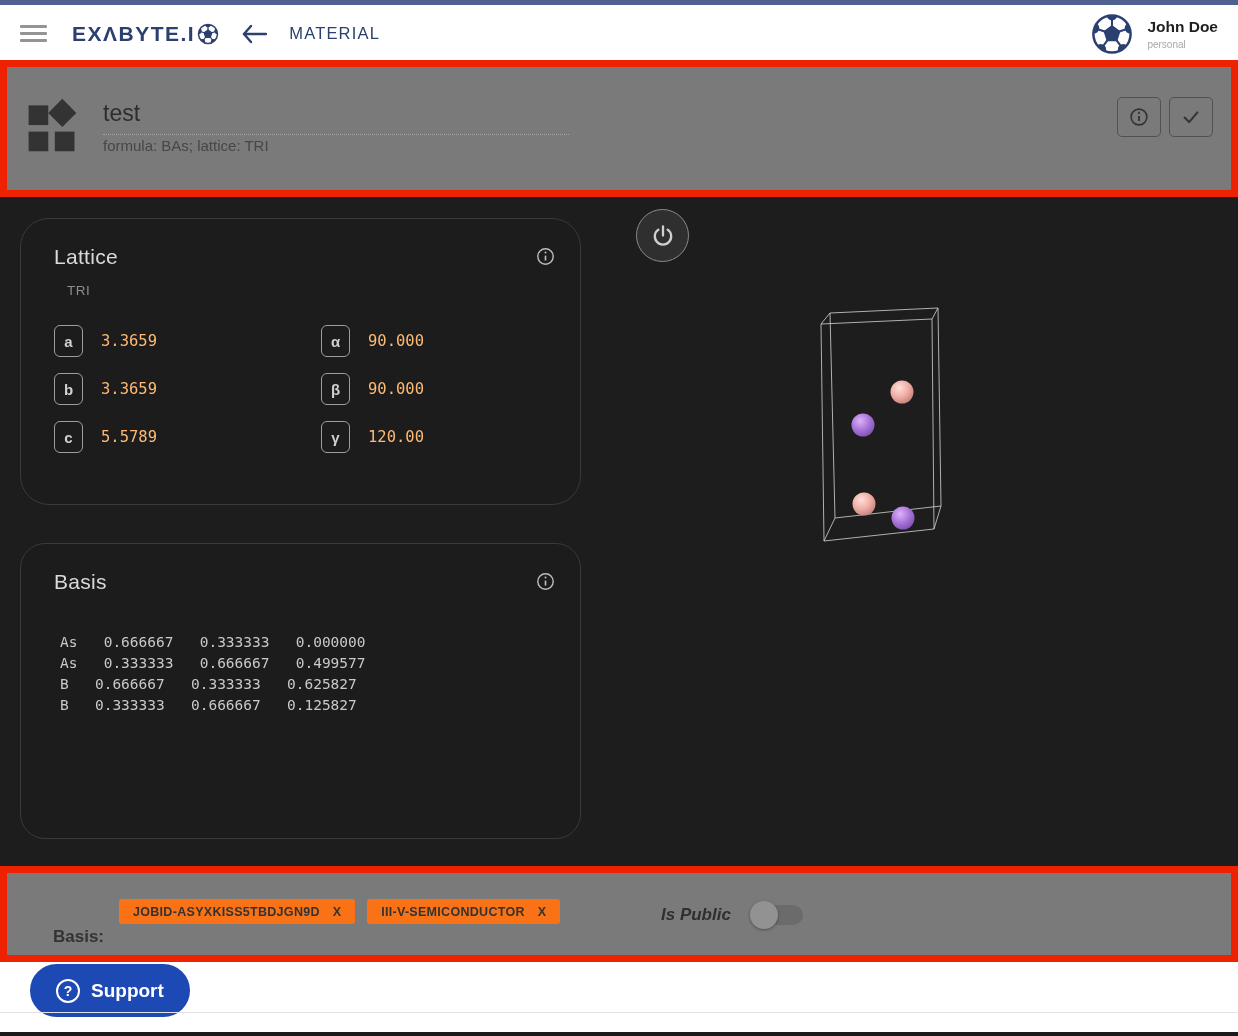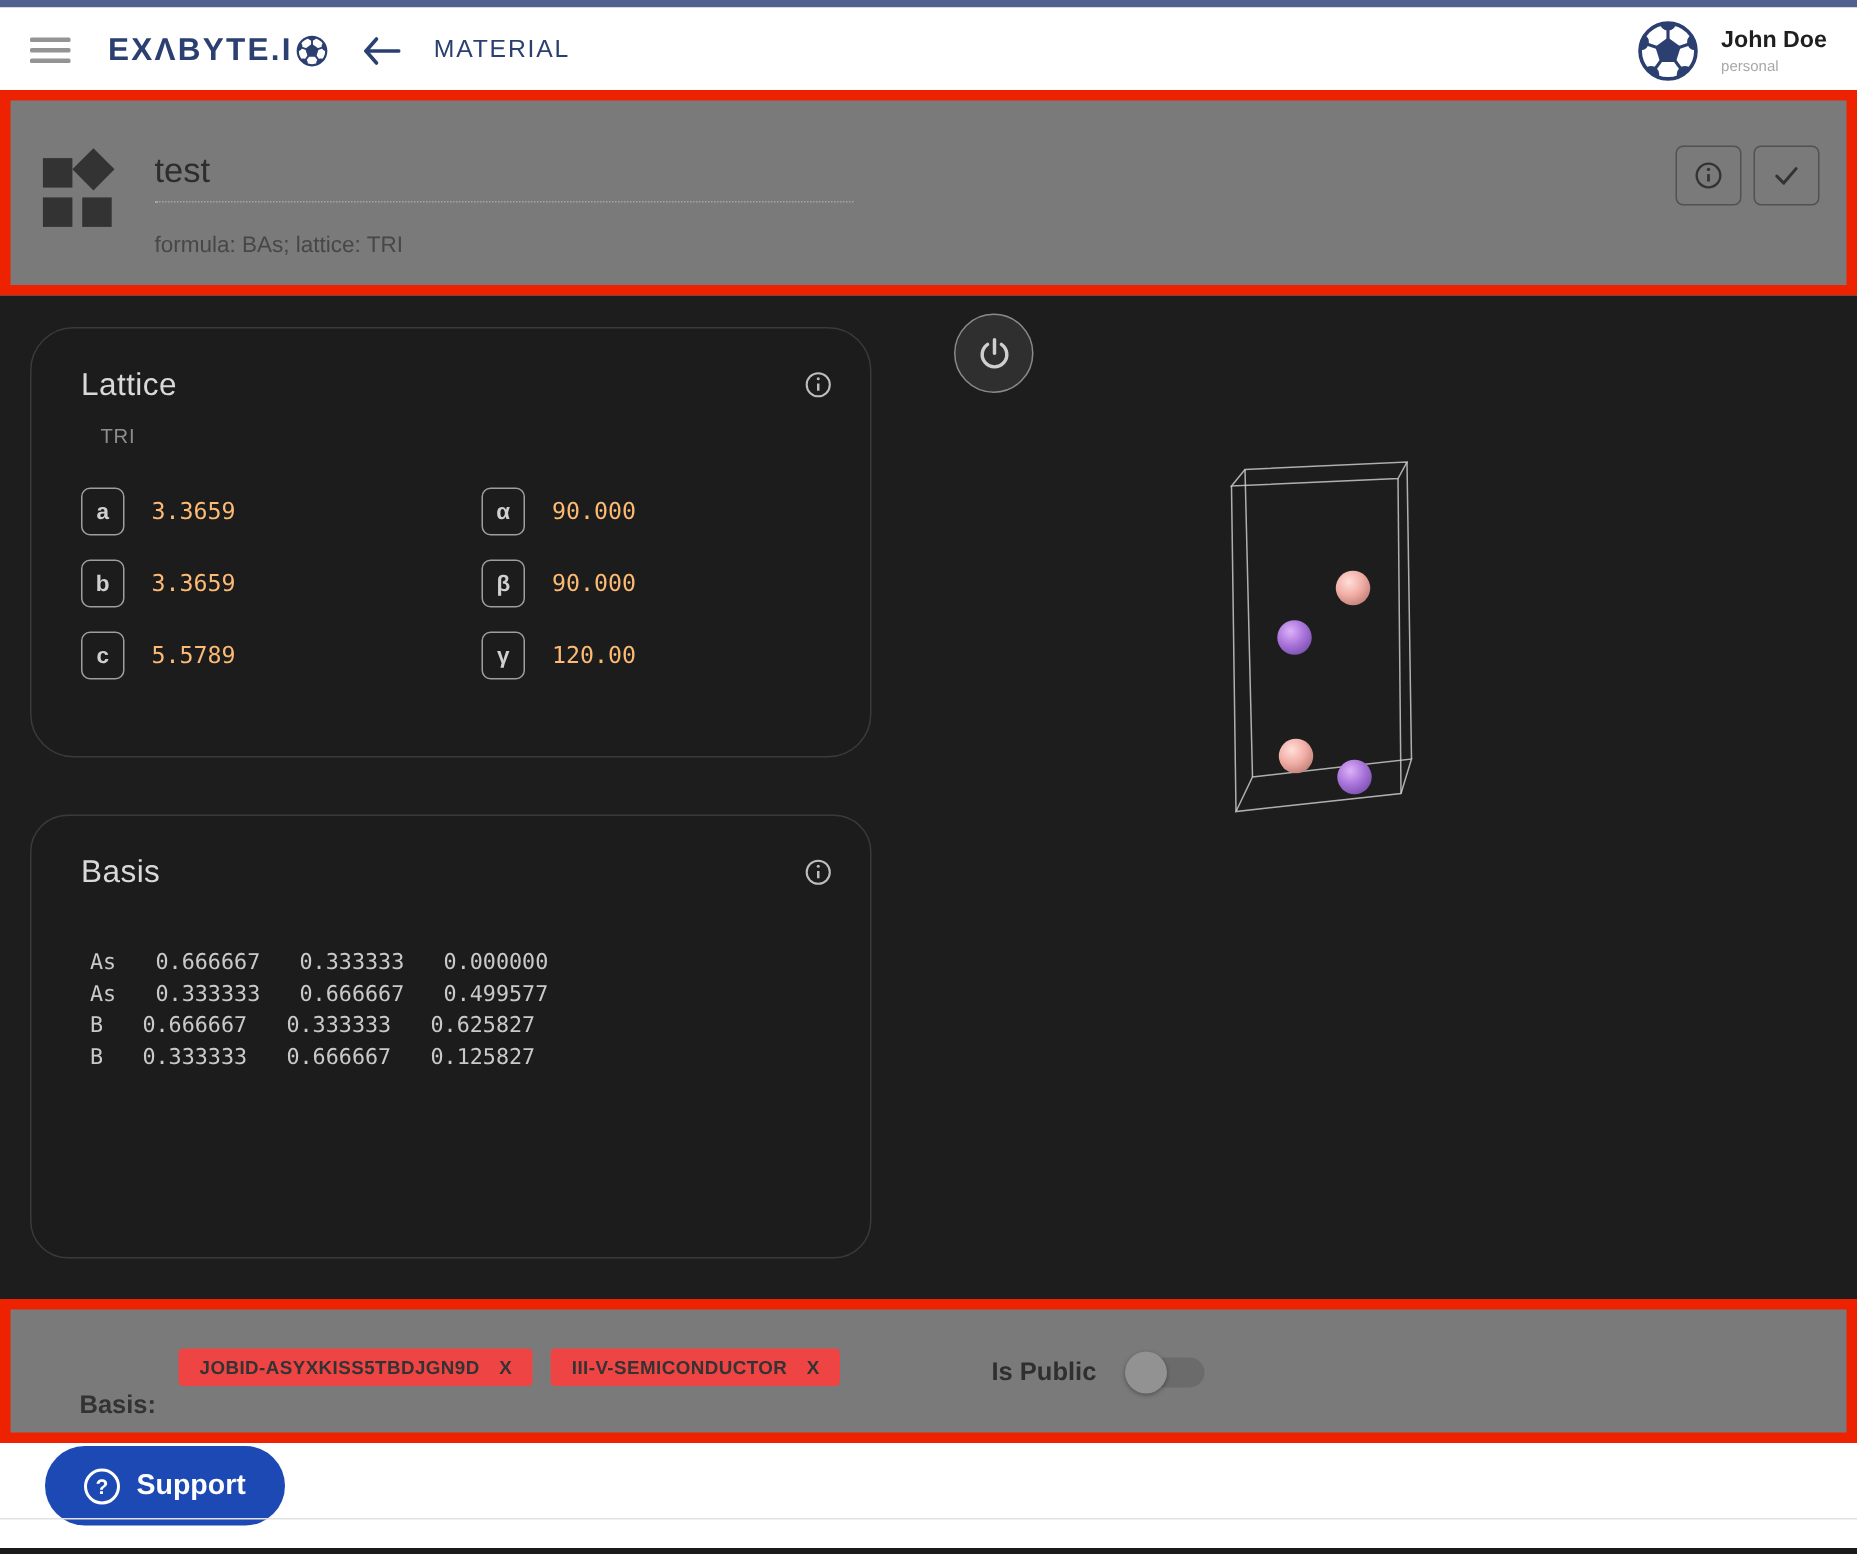--- a/index.html
+++ b/index.html
@@ -24,21 +24,21 @@
 
   
   .annot { position:absolute; left:0; width:1238px; border:7px solid #ee2200; background:#7a7a7a; }
   #header-box { top:60px; height:137px; }
   #tags-box { top:866px; height:96px; }
 
   
   .mat-icon { position:absolute; left:18px; top:30px; }
   .title-wrap { position:absolute; left:96px; top:33px; width:466px; }
   .hdr-title { font-size:23px; color:#2d2d2d; padding-bottom:7px; border-bottom:1px dotted #a5a5a5; }
-  .hdr-subtitle { margin-top:20px; font-size:15px; color:#474747; }
+  .hdr-subtitle { margin-top:2px; font-size:15px; color:#474747; }
   .hdr-buttons { position:absolute; right:18px; top:30px; display:flex; gap:8px; }
   .hdr-btn { width:44px; height:40px; border:1px solid #515151; border-radius:5px; background:transparent;
              display:flex; align-items:center; justify-content:center; cursor:pointer; }
 
   
   #main { position:absolute; left:0; top:197px; width:1238px; height:669px; background:#1d1d1d; }
   .card { position:absolute; left:20px; width:561px; background:#1c1c1c; border:1px solid #3a3a3a; }
   #lattice-card { top:21px; height:287px;border-radius:29px; }
   #basis-card { top:346px; height:296px;border-radius:25px; }
   .card-title { position:absolute; left:33px; top:26px; font-size:21px; color:#d9d9d9; letter-spacing:.3px; }
@@ -53,26 +53,26 @@
                 font-size:14.5px; line-height:21px; color:#c9c9c9; white-space:pre; }
 
   .power-btn { position:absolute; left:636px; top:12px; width:53px; height:53px; border-radius:50%;
                background:#2f2f2f; border:1px solid #8a8a8a; display:flex; align-items:center;
                justify-content:center; cursor:pointer; }
   .viewer-svg { position:absolute; left:760px; top:90px; }
 
   
   .tags-label { position:absolute; left:46px; top:54px; font-size:17px; font-weight:700; color:#333333; }
   .chip-row { position:absolute; left:112px; top:26px; display:flex; gap:12px; }
-  .chip { height:25px; background:#ef4444; border-radius:3px; padding:0 14px; display:flex;
+  .chip { height:25px; background:#f97316; border-radius:3px; padding:0 14px; display:flex;
           align-items:center; cursor:pointer; }
   .chip-text { font-size:12.5px; font-weight:700; letter-spacing:.3px; color:#333333; }
   .chip-x { margin-left:13px; font-size:12.5px; font-weight:700; color:#333333; cursor:pointer; }
   .public-wrap { position:absolute; left:654px; top:32px; display:flex; align-items:center; gap:22px; }
-  .public-label { font-size:17px; font-weight:700; color:#2f2f2f; }
+  .public-label { font-size:17px; font-weight:700; color:#2f2f2f;font-style:italic; }
   .toggle { position:relative; width:50px; height:20px; cursor:pointer; }
   .toggle-track { position:absolute; left:0; top:0; width:50px; height:20px; border-radius:10px; background:#6b6b6b; }
   .toggle-knob { position:absolute; left:-3px; top:-4px; width:28px; height:28px; border-radius:50%;
                  background:#929292; box-shadow:0 1px 3px rgba(0,0,0,.35); }
 
   
   #footer { position:absolute; left:0; top:962px; width:1238px; height:74px; background:#ffffff; }
   .support-btn { position:absolute; left:30px; top:2px; height:53px; padding:0 26px; border:none;
                  border-radius:27px; background:#1d49b5; display:flex; align-items:center; gap:11px;
                  cursor:pointer; }

